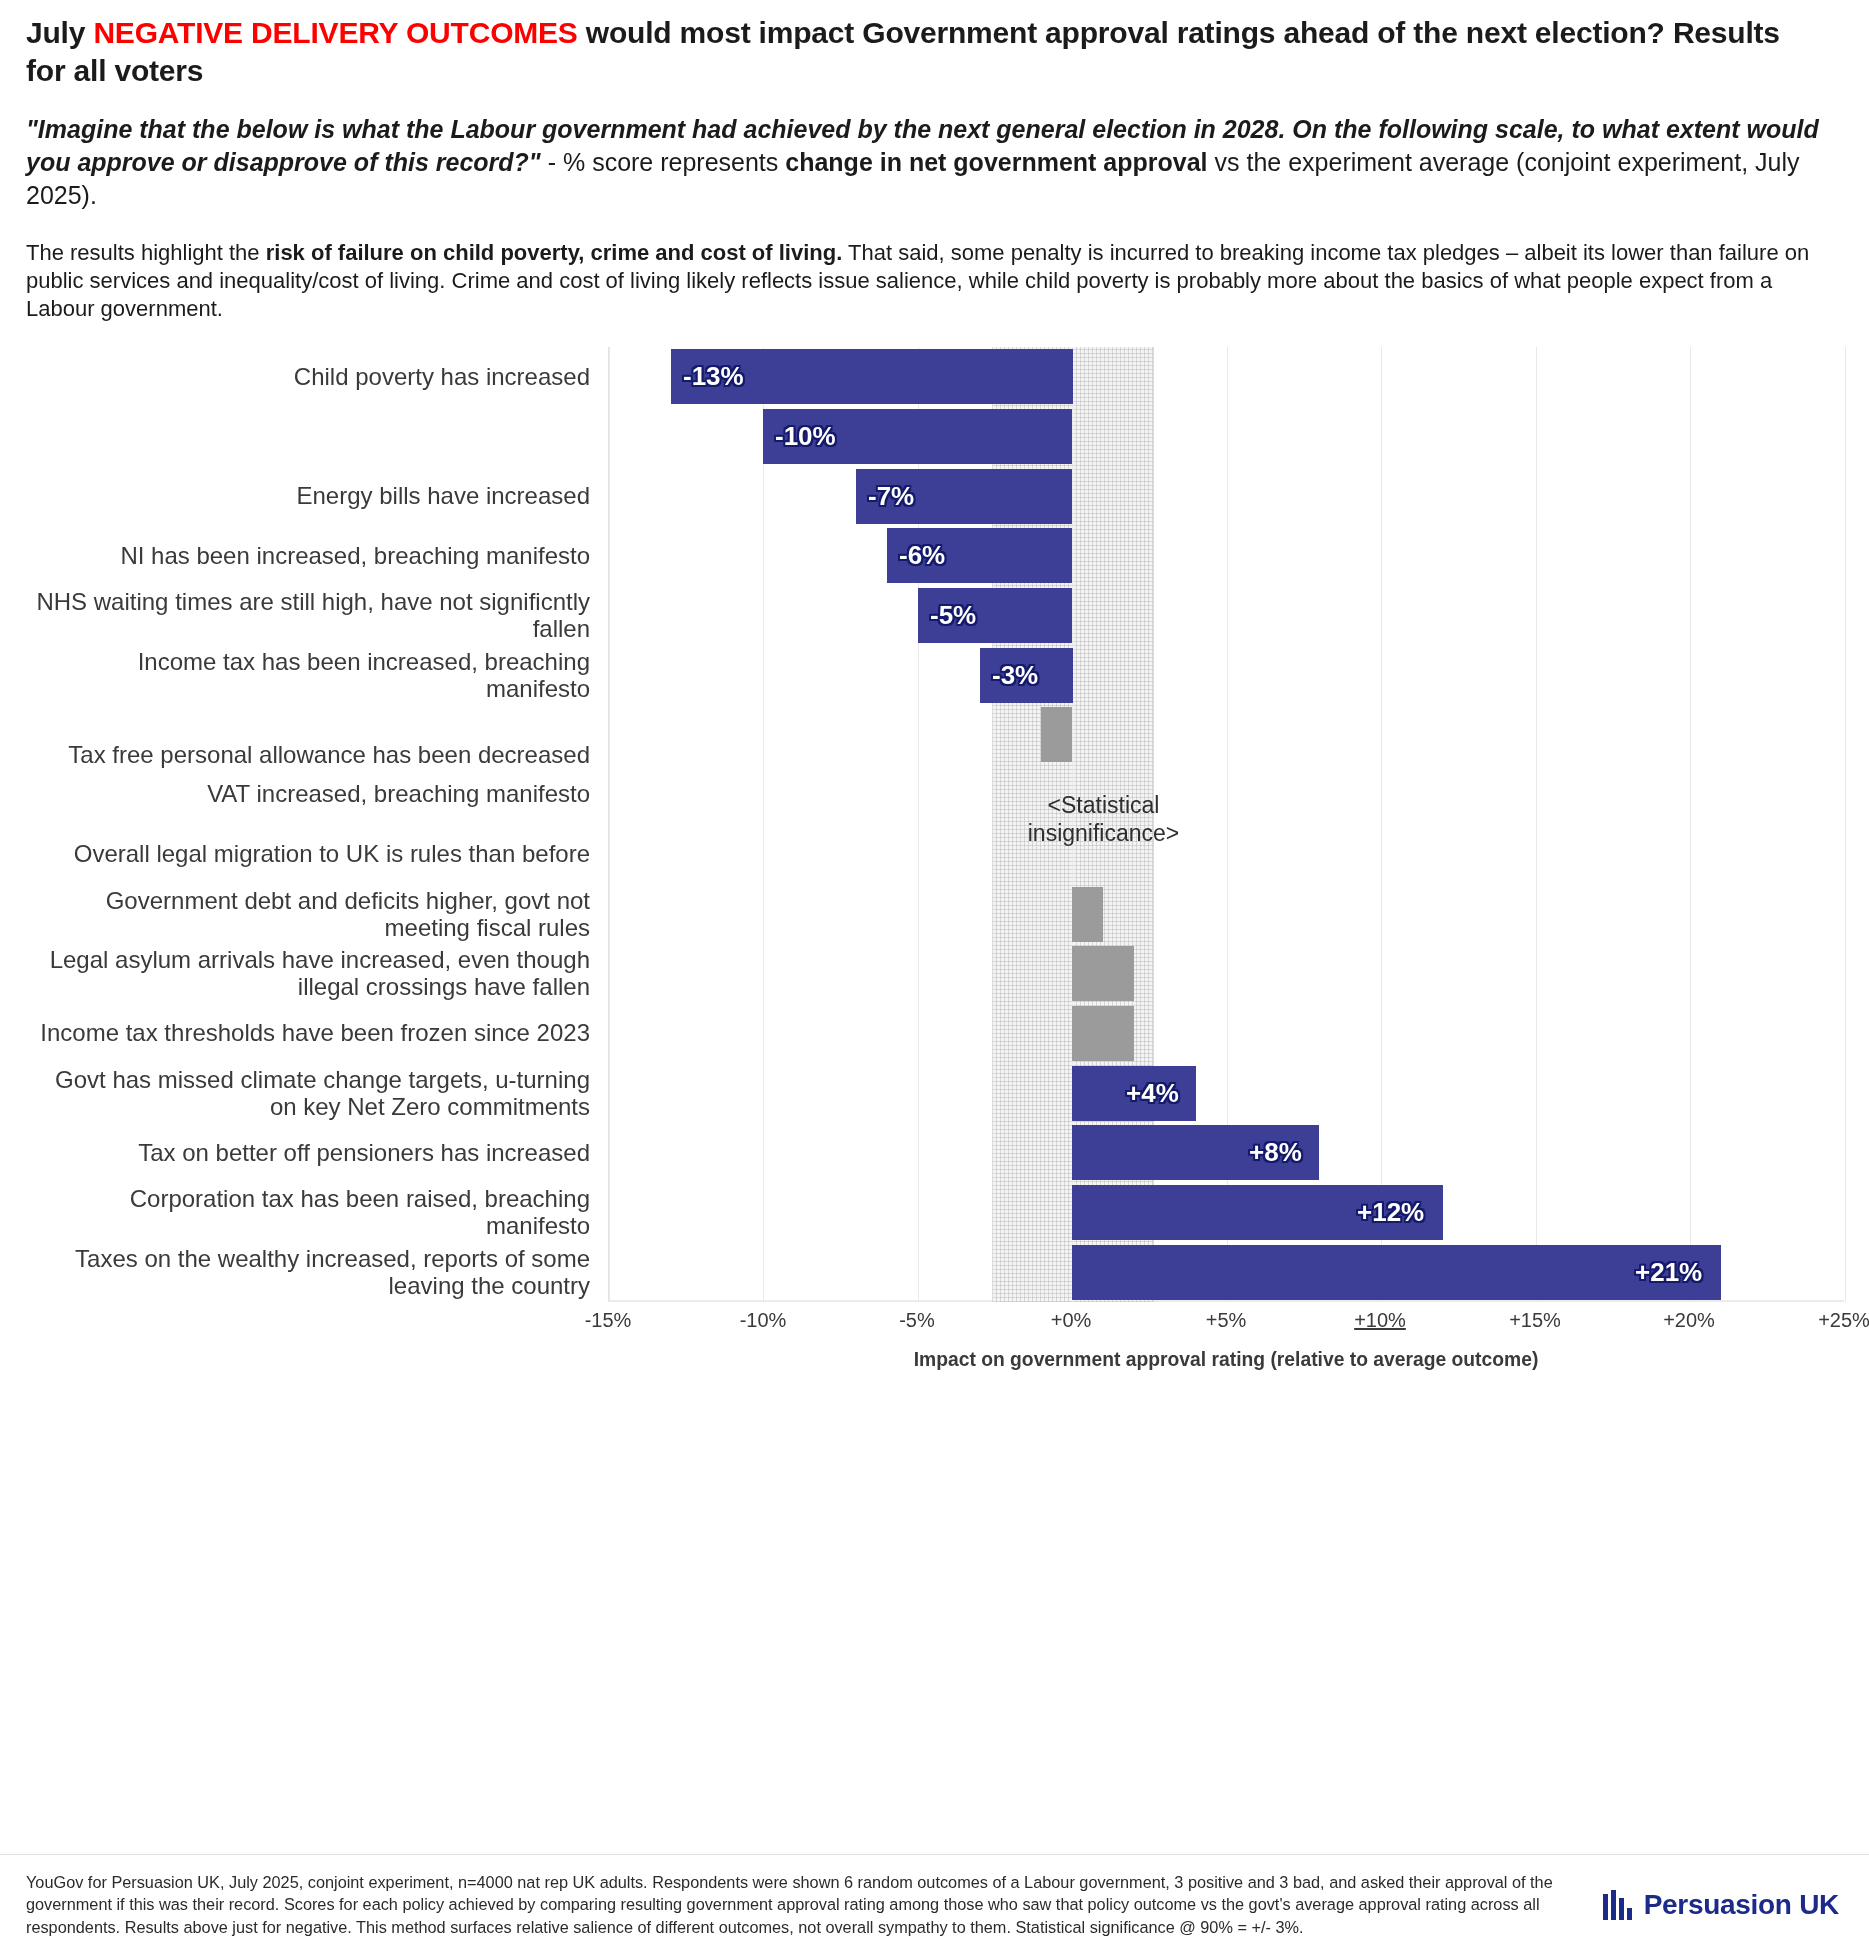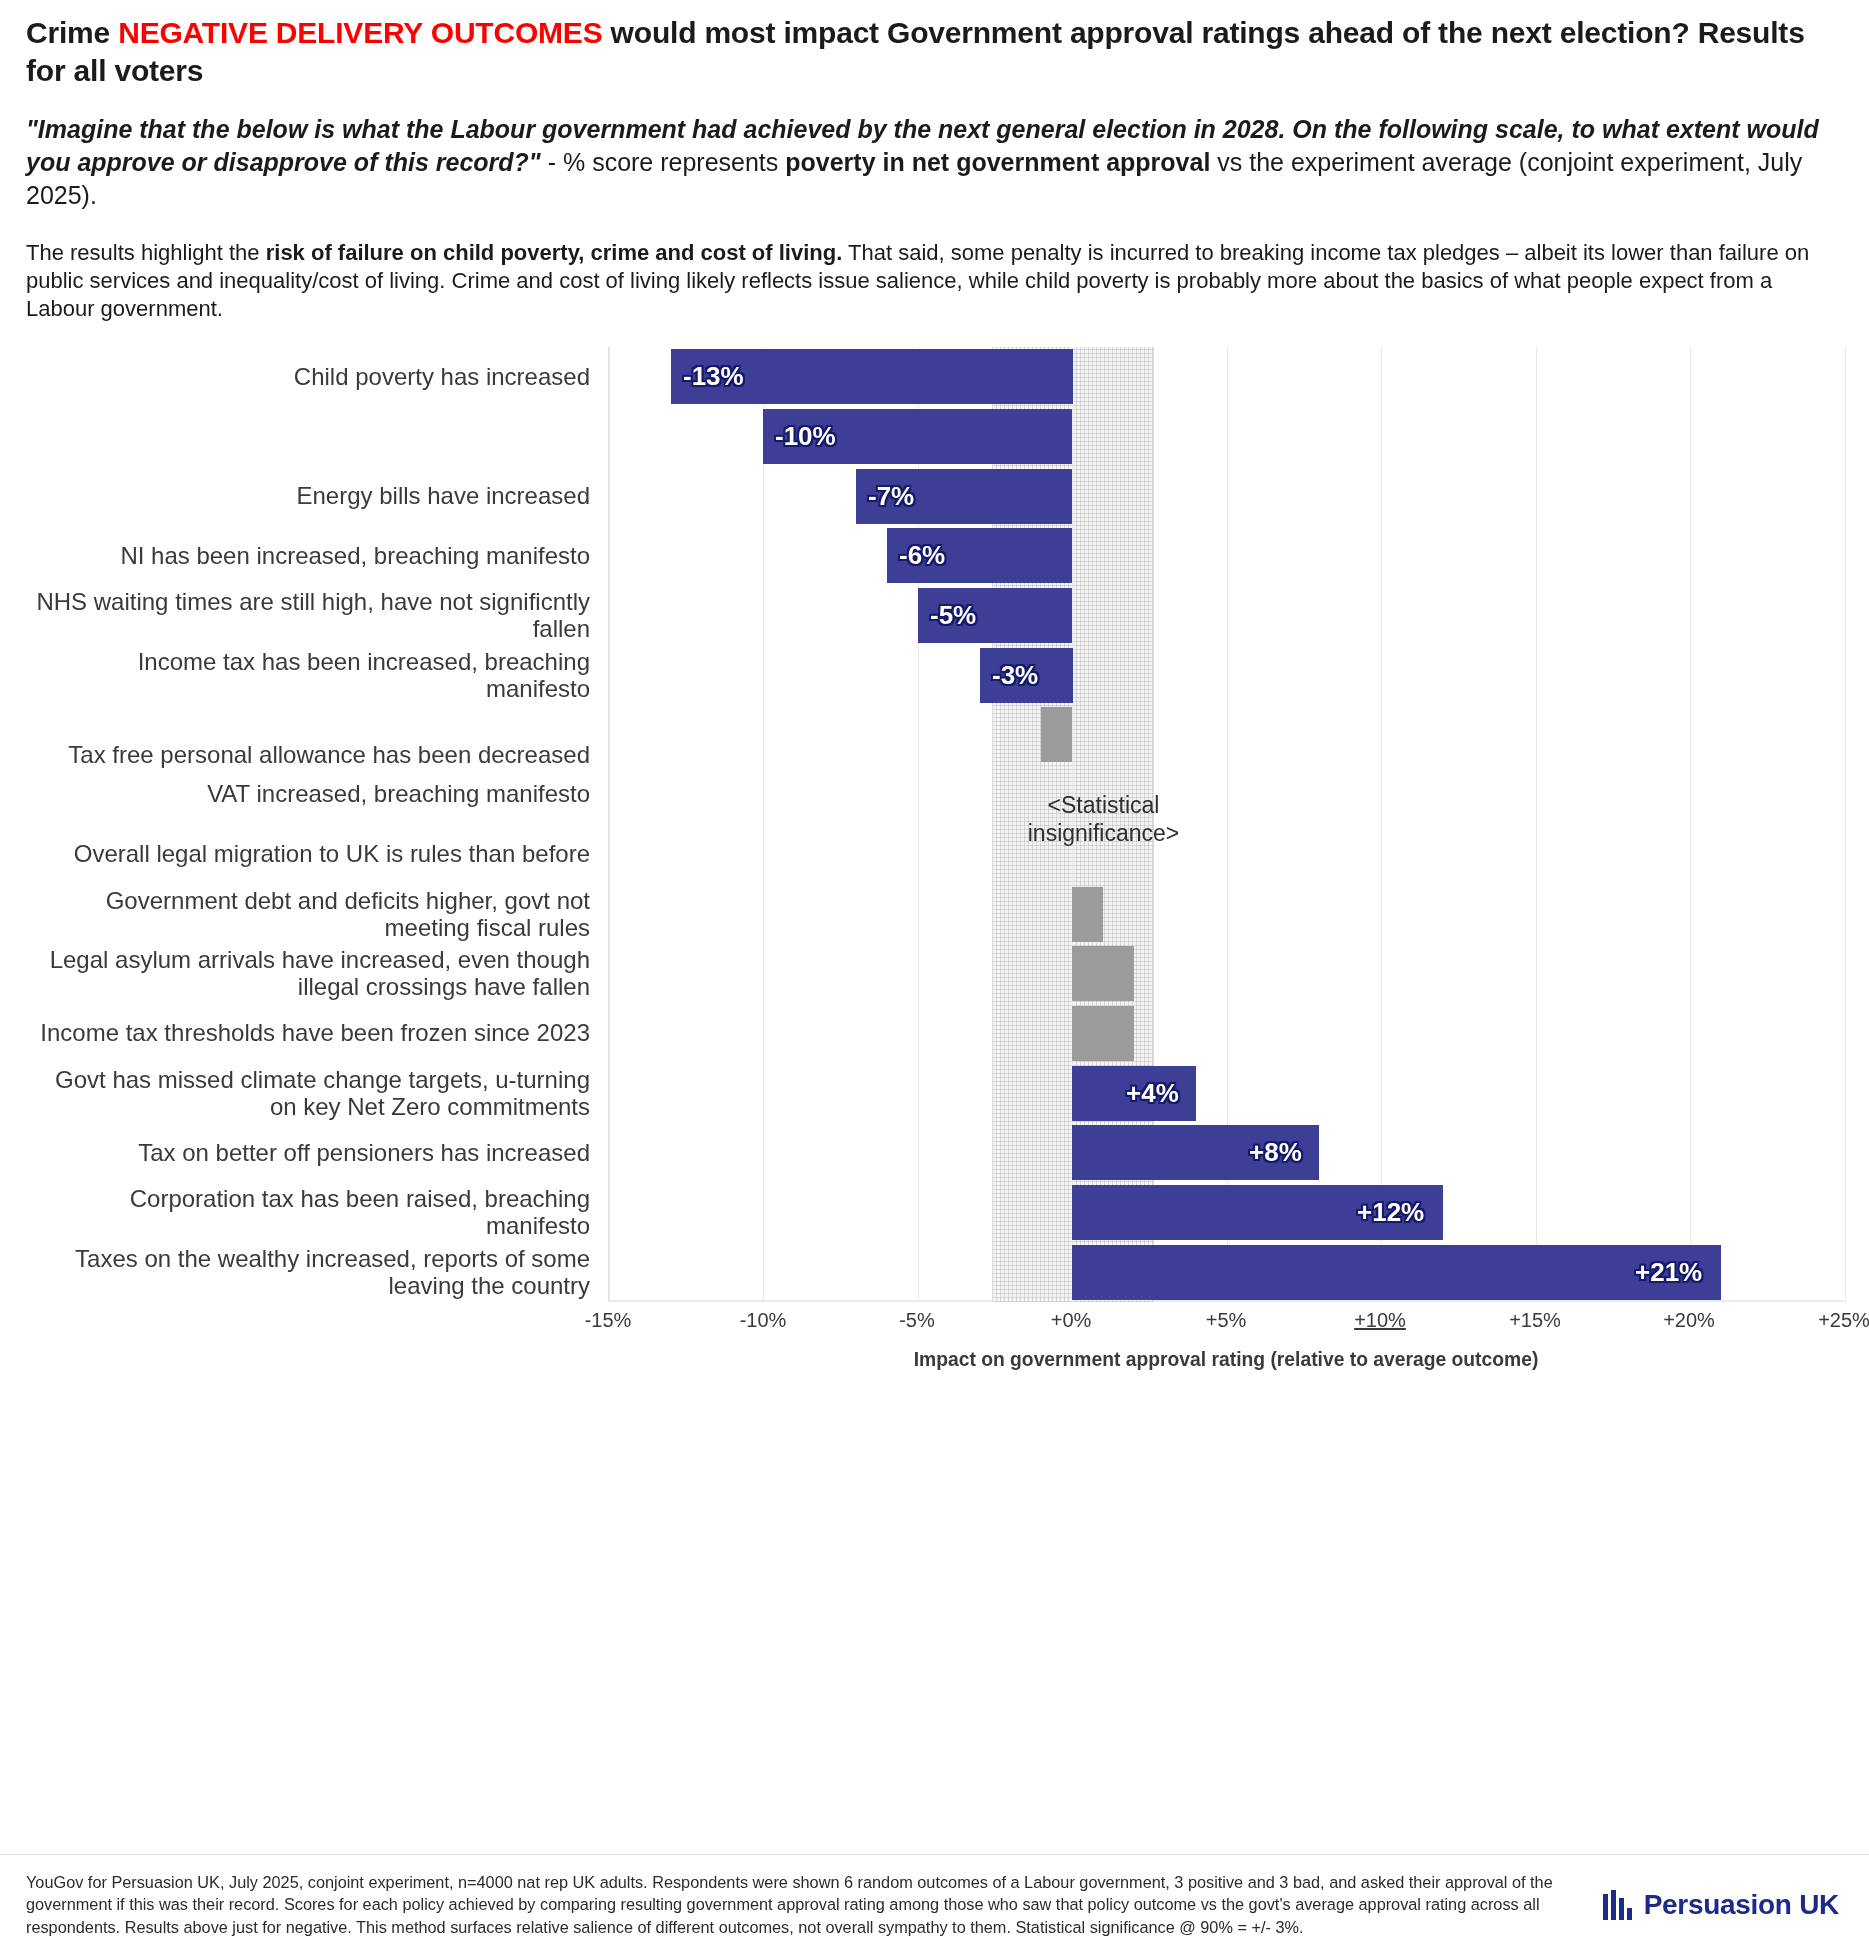--- a/index.html
+++ b/index.html
@@ -197,25 +197,25 @@
     letter-spacing: -0.3px;
   }
 </style>
 </head>
 <body>
 
 <div class="page">
 
   <div class="header">
     <h1 class="title">
-      <span>Crime </span><span class="hl">NEGATIVE DELIVERY OUTCOMES</span><span> would most impact Government approval ratings ahead of the next election? Results for all voters</span>
+      <span>July </span><span class="hl">NEGATIVE DELIVERY OUTCOMES</span><span> would most impact Government approval ratings ahead of the next election? Results for all voters</span>
     </h1>
 
     <p class="standfirst">
-      <span class="it">"Imagine that the below is what the Labour government had achieved by the next general election in 2028. On the following scale, to what extent would you approve or disapprove of this record?"</span><span> - % score represents </span><span class="bold">poverty in net government approval</span><span> vs the experiment average (conjoint experiment, July 2025).</span>
+      <span class="it">"Imagine that the below is what the Labour government had achieved by the next general election in 2028. On the following scale, to what extent would you approve or disapprove of this record?"</span><span> - % score represents </span><span class="bold">change in net government approval</span><span> vs the experiment average (conjoint experiment, July 2025).</span>
     </p>
 
     <p class="commentary">
       <span>The results highlight the </span><span class="bold">risk of failure on child poverty, crime and cost of living.</span><span> That said, some penalty is incurred to breaking income tax pledges – albeit its lower than failure on public services and inequality/cost of living. Crime and cost of living likely reflects issue salience, while child poverty is probably more about the basics of what people expect from a Labour government.</span>
     </p>
   </div>
 
 
   <div class="chart">
     <div class="cat-col" id="cat-col">

